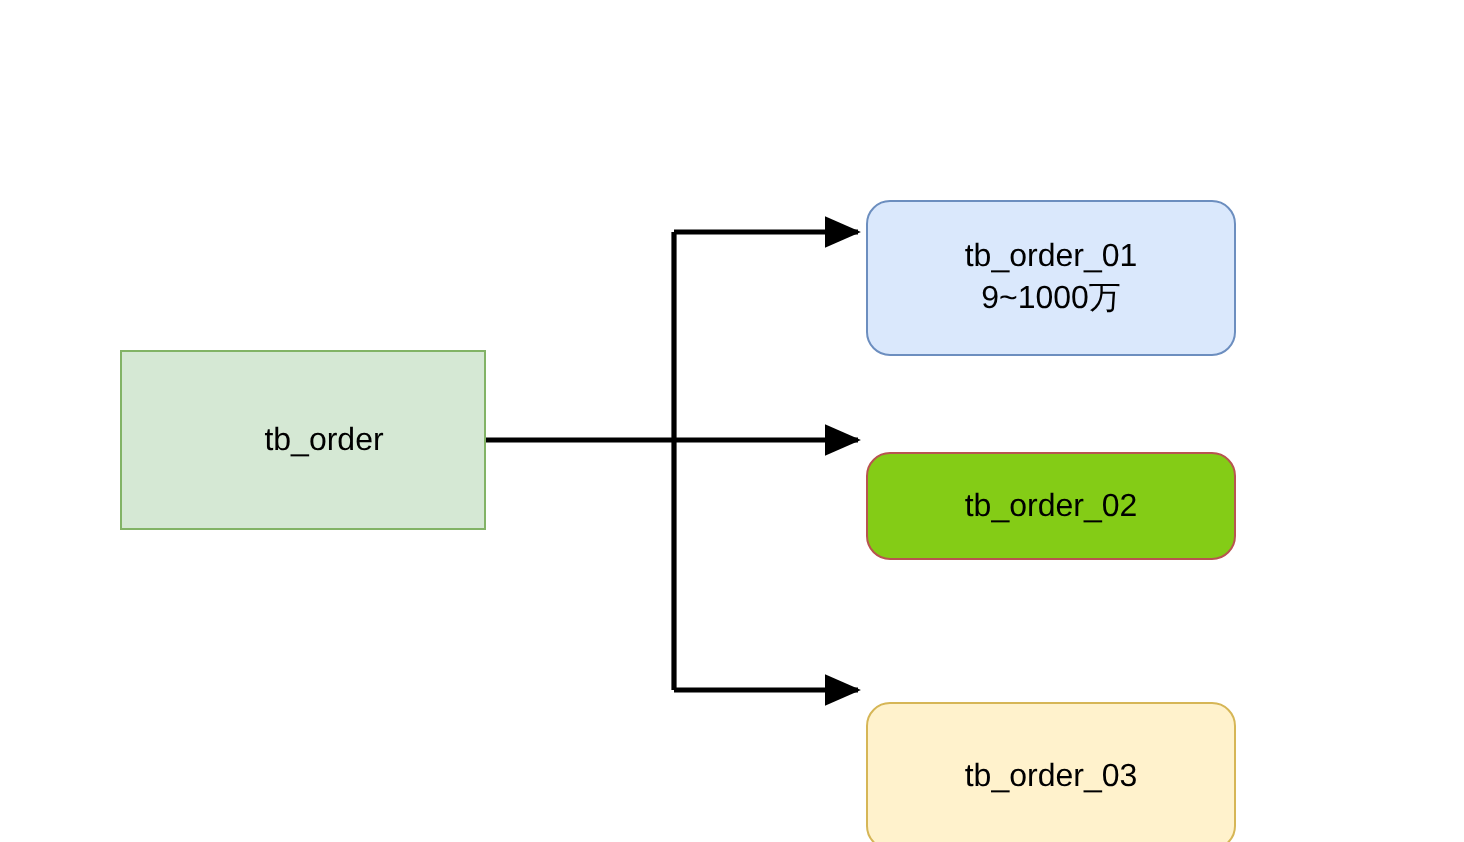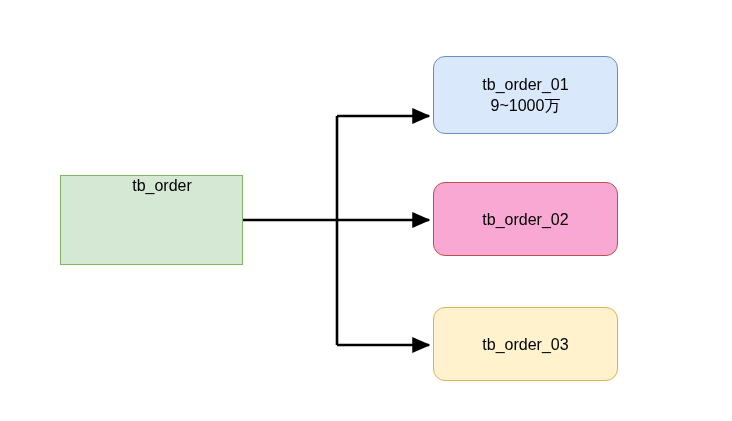--- a/index.html
+++ b/index.html
@@ -33,21 +33,21 @@
   .table-node {
     position: absolute;
     left: 60px;
     top: 175px;
     width: 183px;
     height: 90px;
     box-sizing: border-box;
     background: #d5e8d4;
     border: 1.6px solid #82b366;
     display: flex;
-    align-items: flex-start;
+    align-items: center;
     padding-left: 25px;
   }
   .table-node .pane-left {
     width: 15px;
     border-right: 1.6px solid #82b366;
     box-sizing: border-box;
     flex: 0 0 auto;
   }
   .table-node .pane-right {
     width: 19px;
@@ -75,40 +75,41 @@
     left: 433px;
     box-sizing: border-box;
     border-radius: 12px;
     border-width: 1.6px;
     border-style: solid;
     display: flex;
     flex-direction: column;
     align-items: center;
     justify-content: center;
     text-align: center;
+    margin-top: 44px;
   }
   .shard .line1,
   .shard .line2 {
     font-size: 16px;
     line-height: 21px;
     color: #000000;
     white-space: nowrap;
   }
   #shard-0 {
     top: 56px;
     width: 185px;
     height: 78px;
     background: #dae8fc;
     border-color: #6c8ebf;
   }
   #shard-1 {
     top: 182px;
     width: 185px;
-    height: 74px;
-    background: #f9a8d4;
+    height: 54px;
+    background: #84cc16;
     border-color: #b85450;
   }
   #shard-2 {
     top: 307px;
     width: 185px;
     height: 74px;
     background: #fff2cc;
     border-color: #d6b656;
   }
 </style>

